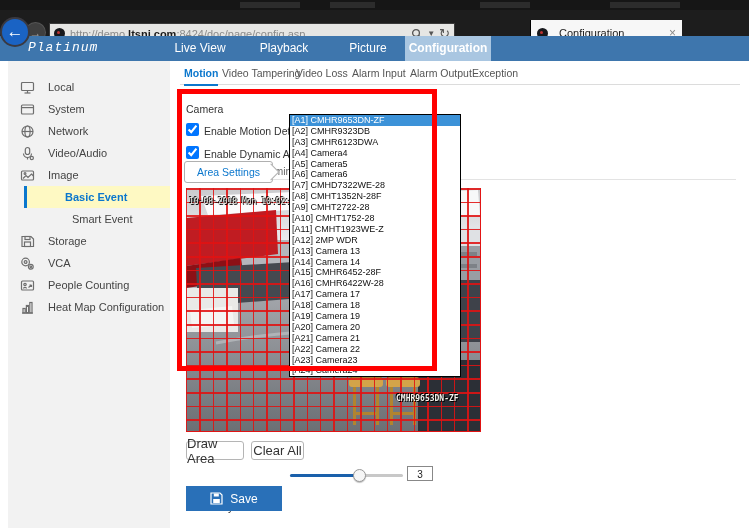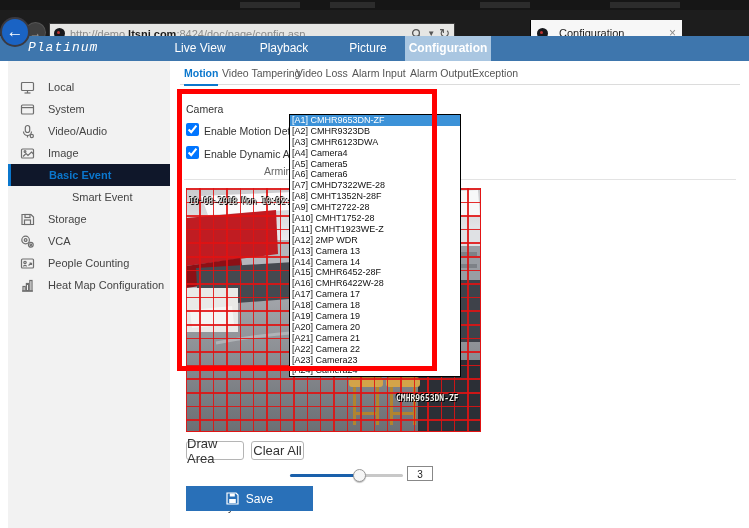--- a/index.html
+++ b/index.html
@@ -36,21 +36,21 @@
   .nav-pict{left:336px;width:64px;}
   .nav-conf{left:405px;width:86px;background:#a9c6e1;font-weight:bold;}
 
   
   .sidebar{position:absolute;left:8px;top:61px;width:162px;height:467px;background:#f2f2f2;}
   .side-row{position:relative;height:22px;display:flex;align-items:center;font-size:11px;color:#444;}
   .side-rows{position:absolute;top:15px;left:0;width:100%;}
   .side-icon{width:15px;height:15px;margin-left:12px;flex:0 0 auto;}
   .side-label{margin-left:13px;white-space:nowrap;}
   .side-row.sub .side-label{margin-left:64px;}
-  .side-row.active{background:#0f172a;border-left:3px solid #0b77cd;}
+  .side-row.active{background:#fef9c3;border-left:3px solid #0b77cd;margin-left:16px;}
   .side-row.active .side-label{color:#0b77cd;font-weight:bold;margin-left:38px;}
   .side-icon svg{stroke:#6e6e6e;fill:none;stroke-width:1.2;}
 
   
   .tabbar-line{position:absolute;left:180px;top:84px;width:560px;height:1px;background:#dcdcdc;}
   .ctab{position:absolute;top:67px;font-size:10.5px;color:#555;}
   .ctab.active{color:#0b77cd;font-weight:bold;border-bottom:2px solid #0b77cd;padding-bottom:5px;}
   .t0{left:184px;}.t1{left:222px;}.t2{left:296px;}.t3{left:352px;}.t4{left:410px;}.t5{left:472px;}
 
   .lbl{position:absolute;font-size:10.5px;color:#333;}
@@ -85,21 +85,21 @@
   .btn{position:absolute;height:19px;background:#fff;border:1px solid #b5b5b5;border-radius:3px;
        font-size:13px;color:#333;display:flex;align-items:center;justify-content:center;box-sizing:border-box;}
   .draw{left:186px;top:441px;width:58px;}
   .clear{left:251px;top:441px;width:53px;}
   .slider-track{position:absolute;left:290px;top:474px;width:113px;height:3px;background:#c8c8c8;border-radius:2px;}
   .slider-fill{position:absolute;left:0;top:0;width:69px;height:3px;background:#1a60ab;border-radius:2px;}
   .slider-thumb{position:absolute;left:353px;top:469px;width:13px;height:13px;border-radius:50%;
                 background:#f6f6f6;border:1px solid #999;box-sizing:border-box;box-shadow:0 1px 1px rgba(0,0,0,.25);}
   .sens-box{position:absolute;left:407px;top:466px;width:26px;height:15px;border:1px solid #888;
             font-size:10px;color:#222;text-align:center;line-height:15px;box-sizing:border-box;}
-  .save{position:absolute;left:186px;top:486px;width:127px;height:25px;background:#2970b8;color:#fff;
+  .save{position:absolute;left:186px;top:486px;width:96px;height:25px;background:#2970b8;color:#fff;
         font-size:12px;display:flex;align-items:center;justify-content:center;gap:7px;border:none;}
 
   
   .annotation{position:absolute;left:177px;top:89px;width:260px;height:282px;border:5px solid #f00;
               box-sizing:border-box;z-index:9;pointer-events:none;}
 </style>
 </head>
 <body>
 
 <div id="page">
@@ -156,20 +156,28 @@
       </div>
       <div class="side-row">
         <span class="side-icon"><svg viewBox="0 0 15 15">
               <rect x="1.5" y="3" width="12" height="9" rx="1"></rect>
               <line x1="1.5" y1="5.6" x2="13.5" y2="5.6"></line>
             </svg></span>
         <span class="side-label">System</span>
       </div>
       <div class="side-row">
         <span class="side-icon"><svg viewBox="0 0 15 15">
+              <circle cx="7.5" cy="7.5" r="5.5"></circle>
+              <ellipse cx="7.5" cy="7.5" rx="2.6" ry="5.5"></ellipse>
+              <line x1="2" y1="7.5" x2="13" y2="7.5"></line>
+            </svg></span>
+        <span class="side-label">Network</span>
+      </div>
+      <div class="side-row">
+        <span class="side-icon"><svg viewBox="0 0 15 15">
               <rect x="5.3" y="1.5" width="4.4" height="7" rx="2.2"></rect>
               <path d="M3.5 7.5a4 4 0 0 0 8 0"></path>
               <line x1="7.5" y1="11.5" x2="7.5" y2="13.5"></line>
               <circle cx="11.8" cy="12" r="1.6"></circle>
             </svg></span>
         <span class="side-label">Video/Audio</span>
       </div>
       <div class="side-row">
         <span class="side-icon"><svg viewBox="0 0 15 15">
               <rect x="1.5" y="3" width="12" height="9" rx="1"></rect>
@@ -230,20 +238,23 @@
   <span class="ctab t4">Alarm Output</span>
   <span class="ctab t5">Exception</span>
 
   <span class="lbl" style="left:186px;top:103px;">Camera</span>
   <input type="checkbox" class="chk" style="left: 186px; top: 123px;" checked="">
   <span class="lbl" style="left:204px;top:125px;">Enable Motion Detection</span>
   <input type="checkbox" class="chk" style="left: 186px; top: 146px;" checked="">
   <span class="lbl" style="left:204px;top:148px;">Enable Dynamic Analysis</span>
 
   <span class="arming">Arming</span>
+  <div class="areatab">
+      <span>Area Settings</span>
+    </div>
   <div class="section-line"></div>
 
   <div class="video">
     <svg width="295" height="244" viewBox="0 0 295 244">
       <defs>
         <linearGradient id="ceil" x1="0" y1="0" x2="0" y2="1">
             <stop offset="0" stop-color="#c9cacd"></stop>
             <stop offset="1" stop-color="#ebecee"></stop>
           </linearGradient>
         <linearGradient id="floor" x1="0" y1="0" x2="0" y2="1">

